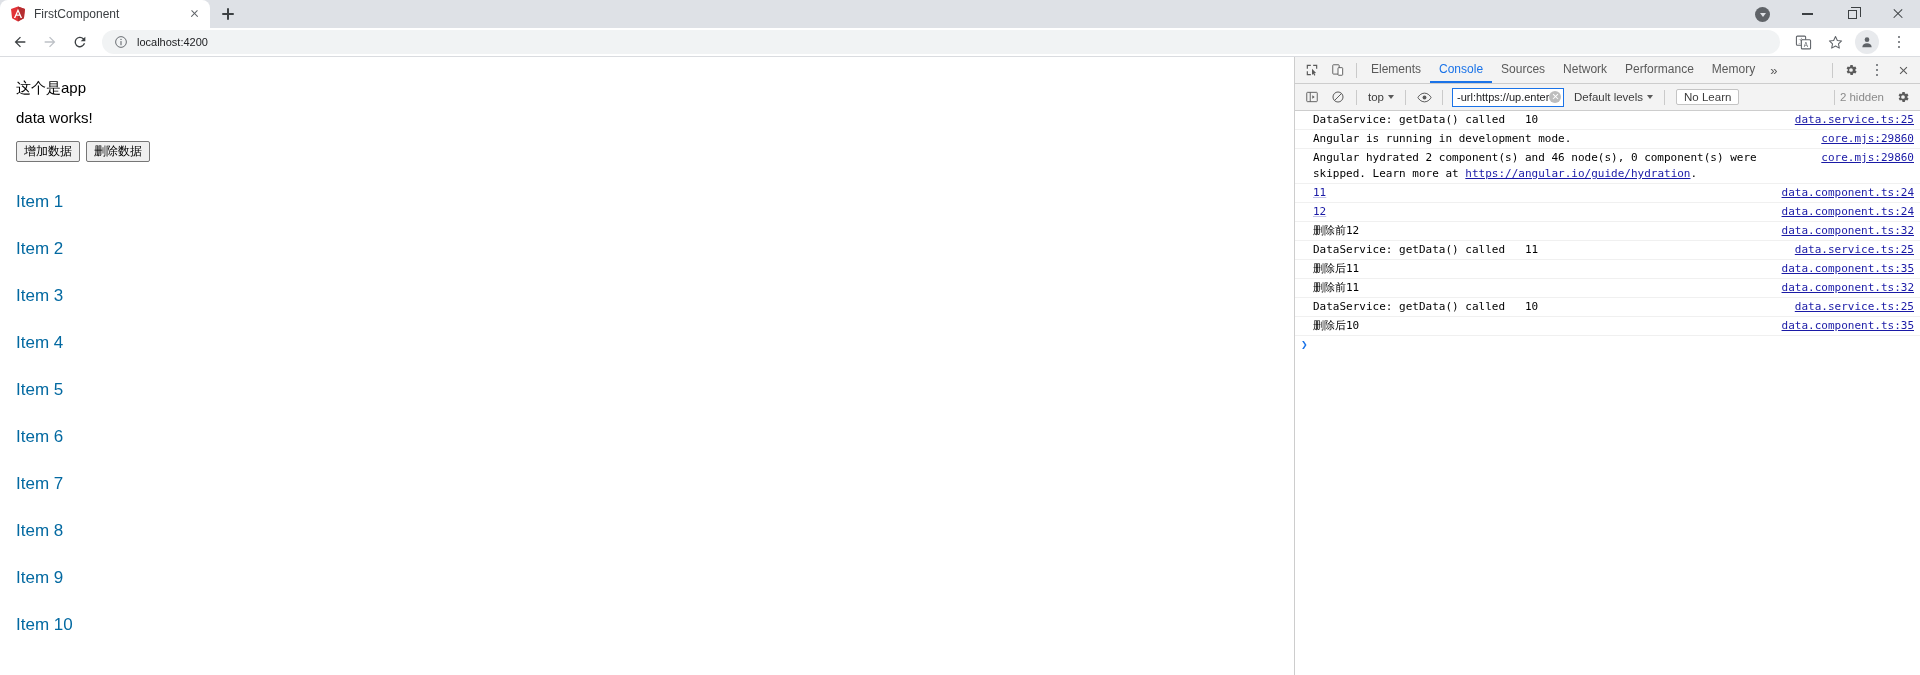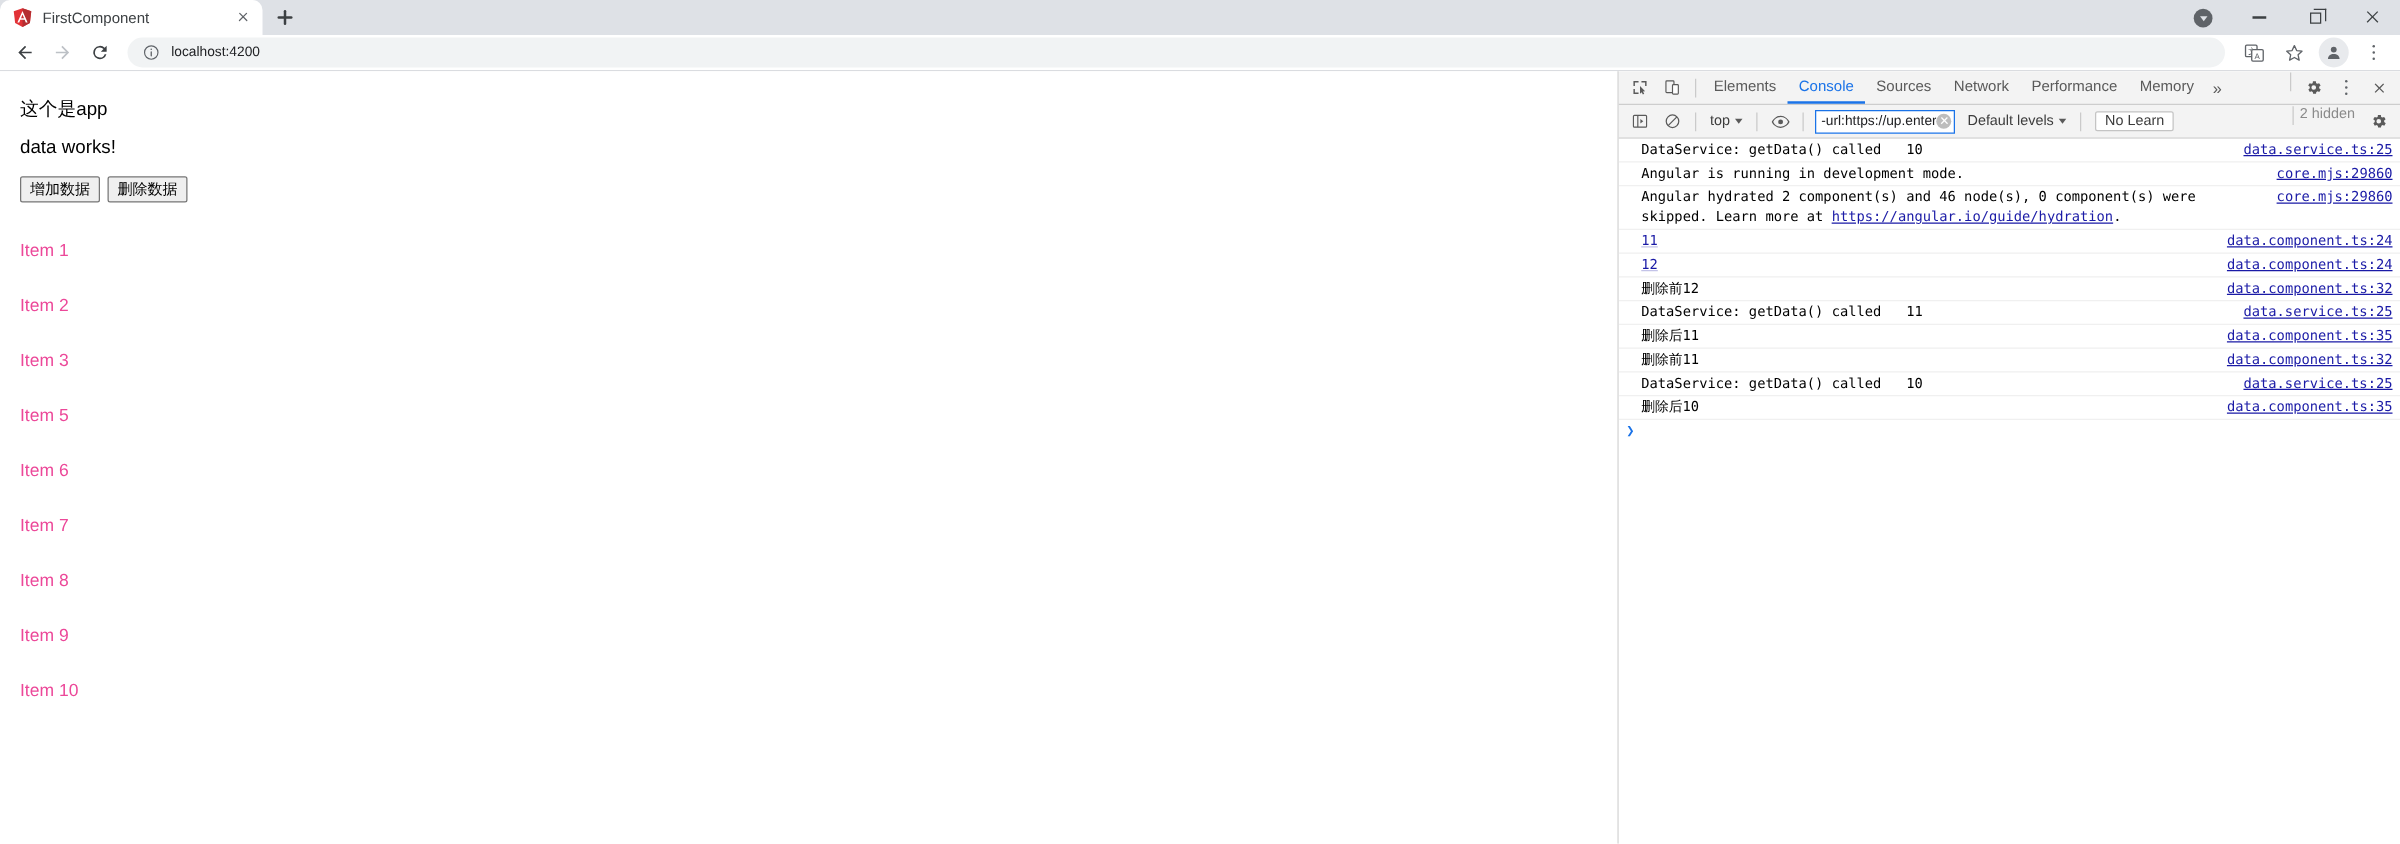--- a/index.html
+++ b/index.html
@@ -114,21 +114,21 @@
     font-family: "Liberation Sans", sans-serif;
   }
   .btn-row { margin: 16px 0 16px 8px; display: flex; gap: 6px; }
   .ng-btn {
     font-family: "Liberation Sans", sans-serif; font-size: 12px;
     padding: 2px 7px; background: #efefef; color: #000;
     border: 1px solid #767676; border-radius: 2px; line-height: 1.25;
   }
   .items { margin: 0; }
   .item-line {
-    font-size: 14px; color: #ec4899; line-height: 1; margin: 0 0 0 8px;
+    font-size: 17px; color: #0369a1; line-height: 1; margin: 0 0 0 8px;
     padding: 15px 0;
   }
 
   
   .devtools {
     flex: 1; background: #fff; display: flex; flex-direction: column;
     border-left: 1px solid #cdcdcd; min-width: 0;
   }
   .dt-tabbar {
     height: 27px; background: #f3f3f3; border-bottom: 1px solid #cdcdcd;
@@ -139,21 +139,21 @@
     justify-content: center; flex: none;
   }
   .dt-sep { width: 1px; height: 15px; background: #cacaca; margin: 0 5px; flex: none; }
   .dt-tab {
     font-size: 12px; color: #5a5a5a; padding: 0 9px; height: 26px;
     display: flex; align-items: center; white-space: nowrap;
     border-bottom: 2px solid transparent;
   }
   .dt-tab.active { color: #1a73e8; border-bottom-color: #1a73e8; }
   .dt-more { font-size: 13px; color: #5a5a5a; padding: 0 6px; }
-  .dt-right { margin-left: auto; display: flex; align-items: flex-start; }
+  .dt-right { margin-left: auto; display: flex; align-items: center; }
 
   .dt-toolbar {
     height: 27px; background: #f3f3f3; border-bottom: 1px solid #cdcdcd;
     display: flex; align-items: center; padding: 0 4px; flex: none; gap: 0;
   }
   .ctx-sel { font-size: 11.5px; color: #3c3c3c; display: flex; align-items: center; gap: 4px; padding: 0 6px; }
   .caret { width: 0; height: 0; border-left: 3.5px solid transparent;
     border-right: 3.5px solid transparent; border-top: 4px solid #5a5a5a; display: inline-block; }
   .filter-box {
     height: 19px; min-width: 112px; max-width: 112px; border: 1px solid #1a73e8;
@@ -301,20 +301,21 @@
 
     <div class="btn-row">
       <button class="ng-btn">增加数据</button>
       <button class="ng-btn">删除数据</button>
     </div>
 
     <div class="items">
       <div class="item-line">Item 1</div>
       <div class="item-line">Item 2</div>
       <div class="item-line">Item 3</div>
+      <div class="item-line">Item 4</div>
       <div class="item-line">Item 5</div>
       <div class="item-line">Item 6</div>
       <div class="item-line">Item 7</div>
       <div class="item-line">Item 8</div>
       <div class="item-line">Item 9</div>
       <div class="item-line">Item 10</div>
     </div>
 
   </div>
 

